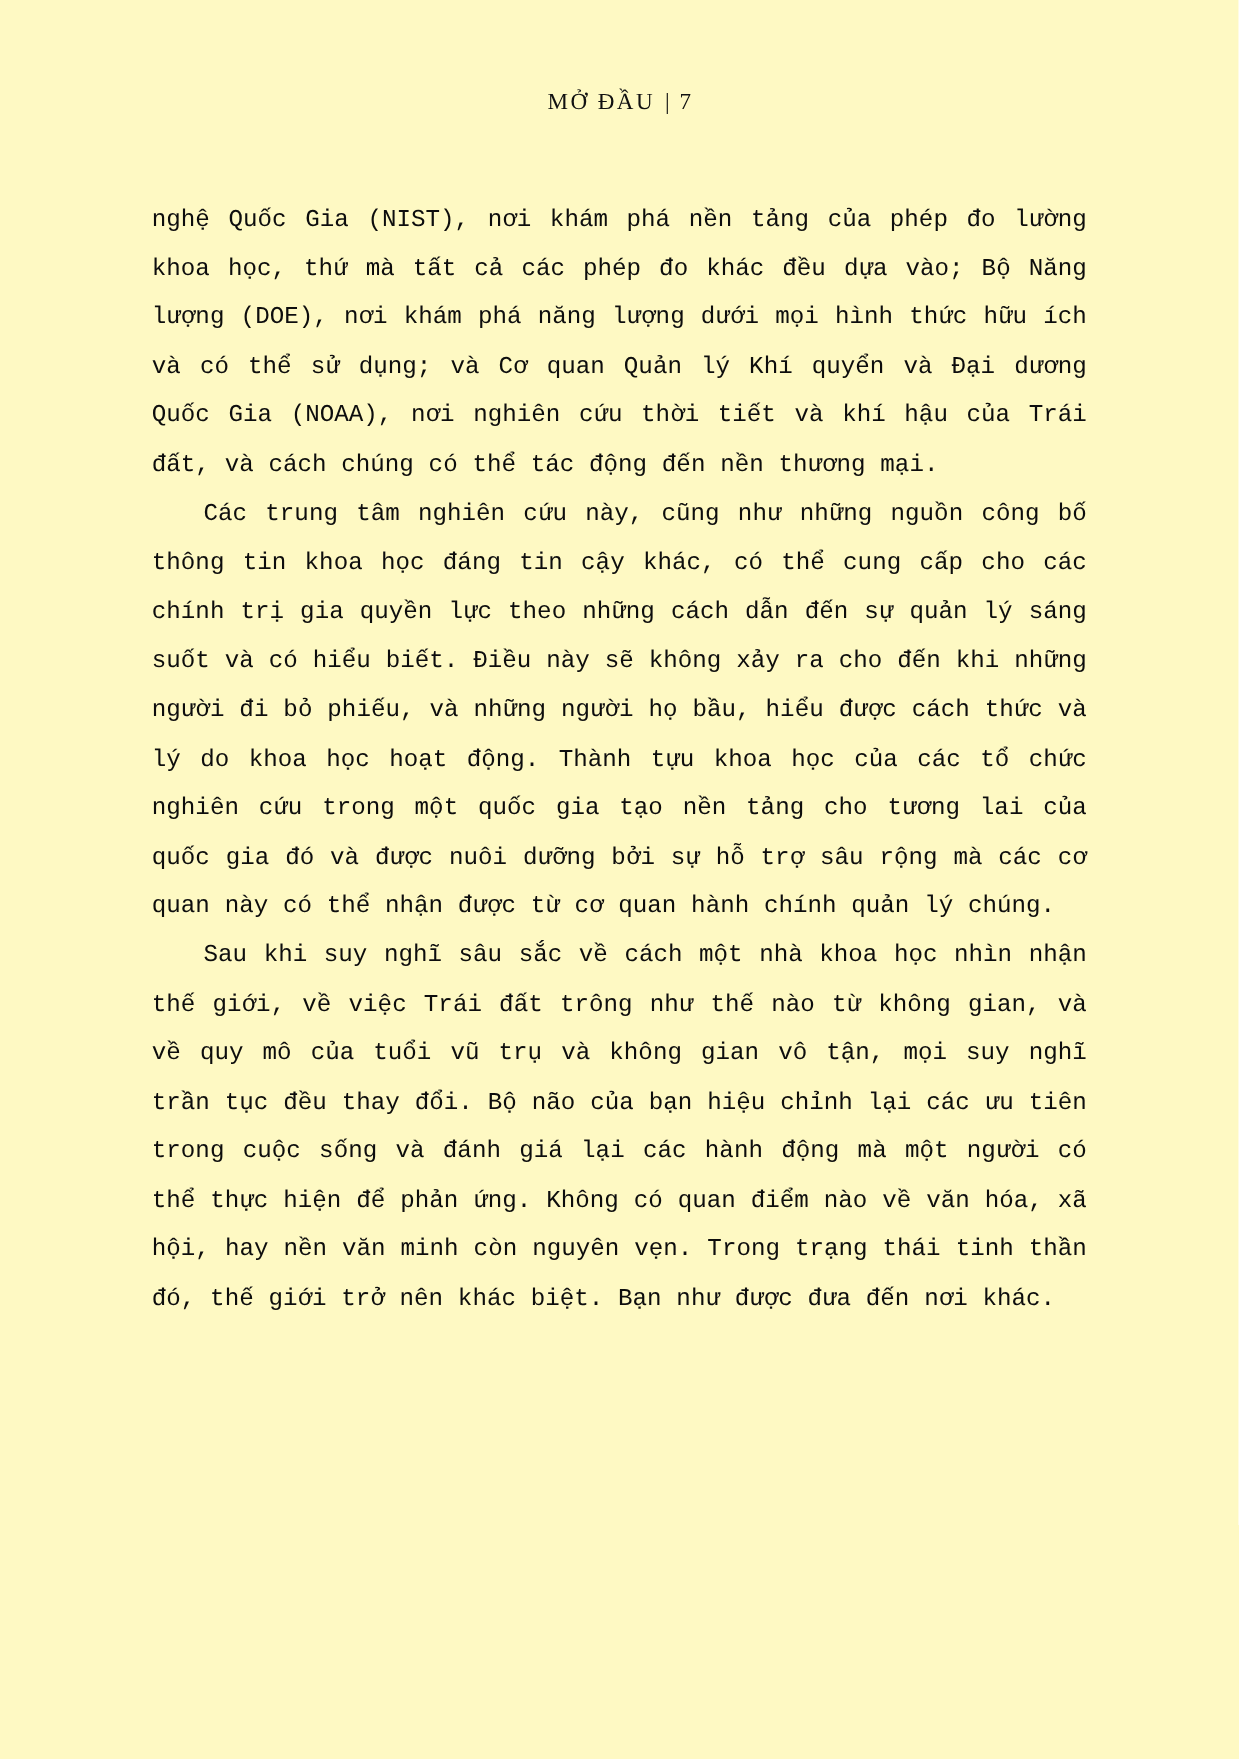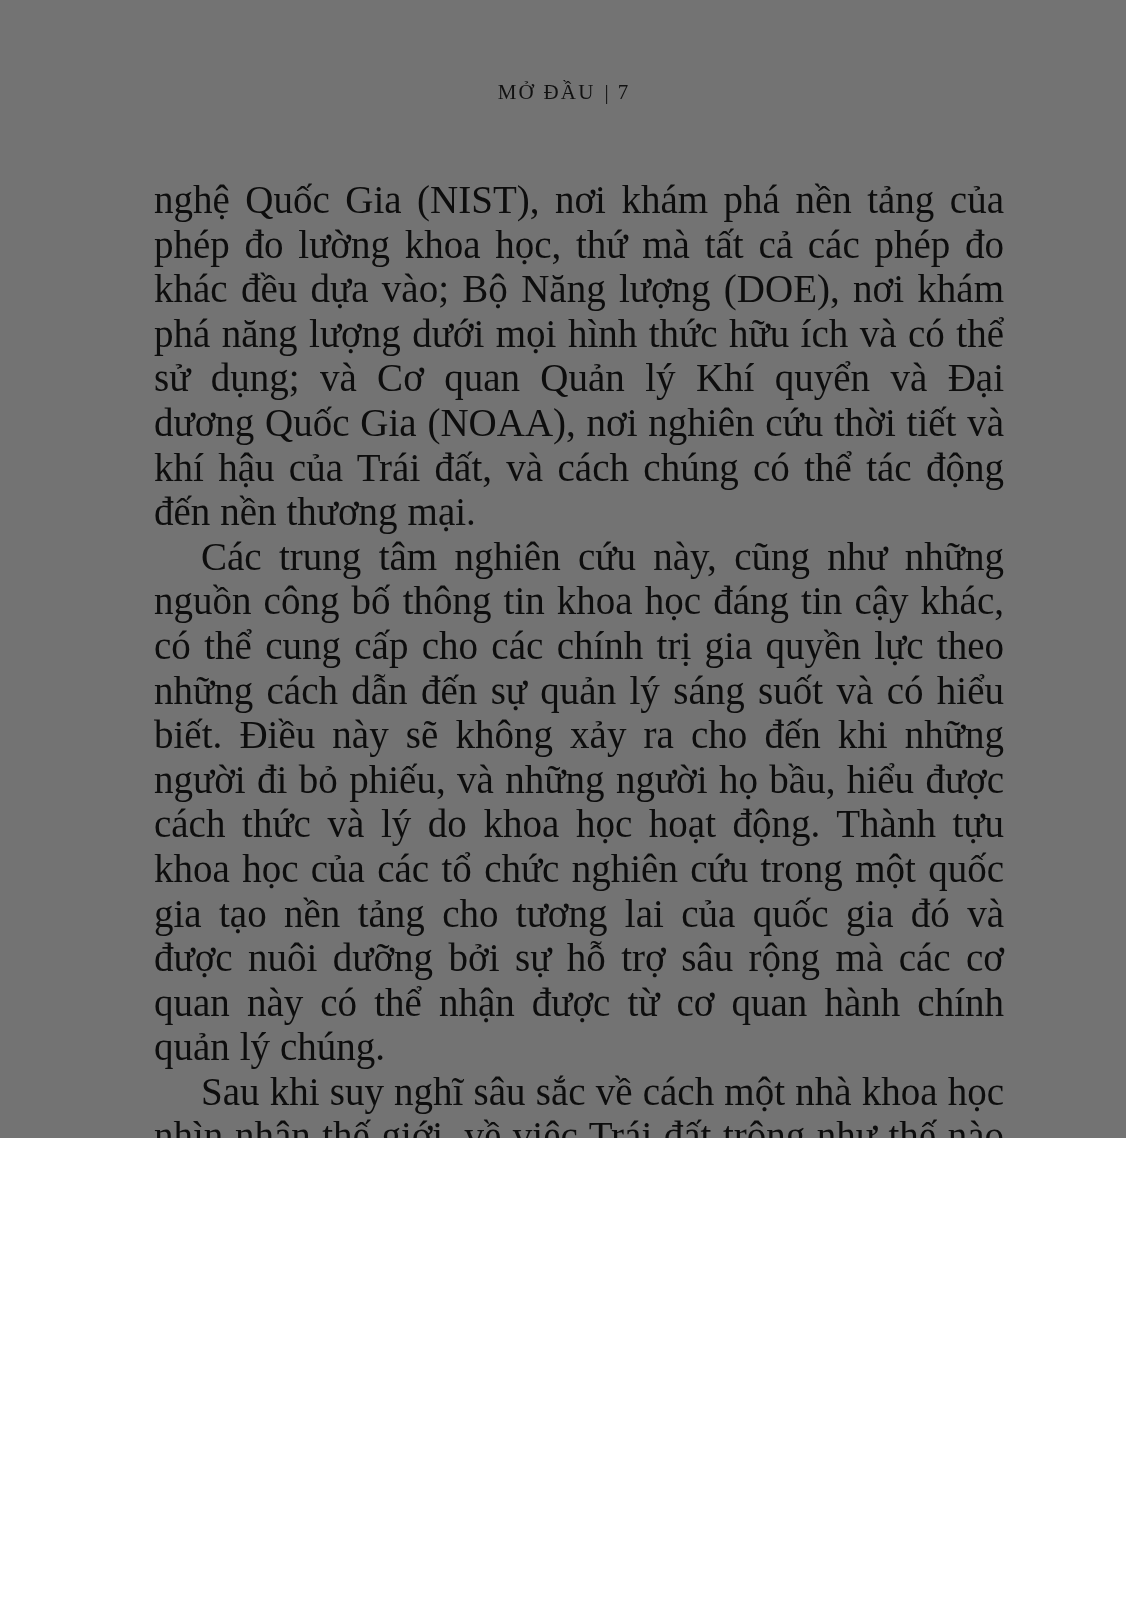--- a/index.html
+++ b/index.html
@@ -5,23 +5,23 @@
 <style>
   html, body {
     margin: 0;
     padding: 0;
     background: #ffffff;
   }
 
   .page {
     position: relative;
     width: 1126px;
-    height: 1138px;
+    height: 1599px;
     margin: 0 auto;
-    background: #737373;
+    background: #fef9c3;
     overflow: hidden;
     box-sizing: border-box;
   }
 
   
   .running-header {
     position: absolute;
     top: 80px;
     left: 0;
     right: 0;
@@ -47,29 +47,28 @@
   .running-header .hdr-page {
     letter-spacing: 0;
   }
 
   
   .text-block {
     position: absolute;
     top: 178px;
     left: 138px;
     width: 850px;
-    font-family: Liberation Serif, serif;
-    font-size: 39px;
+    font-family: Liberation Mono, monospace;
+    font-size: 22px;
     line-height: 44.6px;
     color: #0d0d0d;
     text-align: justify;
     text-justify: inter-word;
     -webkit-hyphens: none;
     hyphens: none;
-    margin-left: 16px;
   }
 
   .text-block p {
     margin: 0;
     text-indent: 47px;
     word-spacing: 0.2px;
   }
 
   .text-block p.no-indent {
     text-indent: 0;

